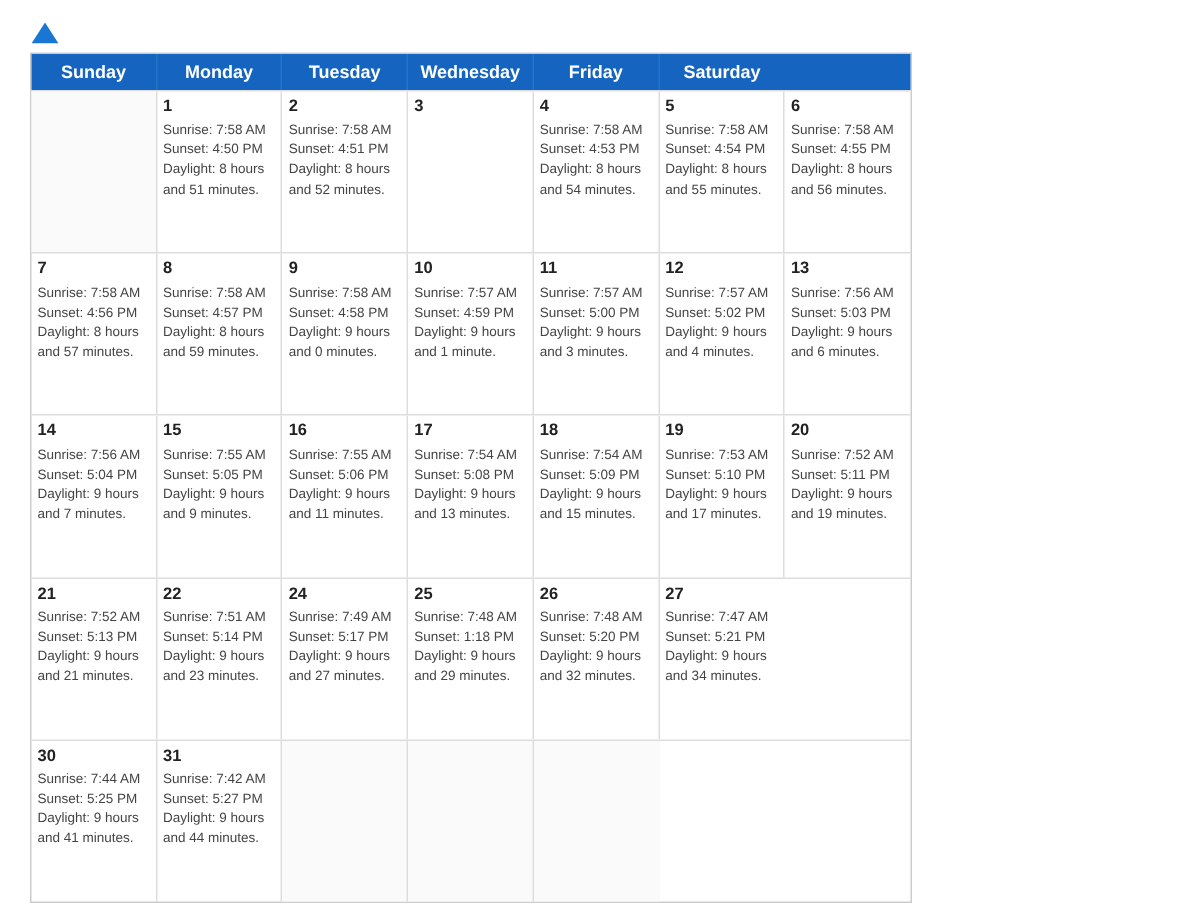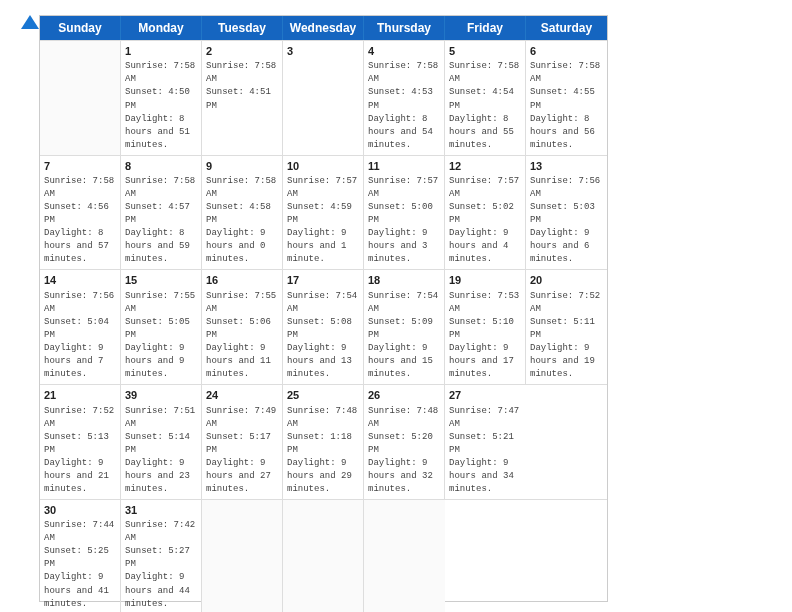--- a/index.html
+++ b/index.html
@@ -8,21 +8,21 @@
       background: #fff;
       width: 792px;
       height: 612px;
       overflow: hidden;
     }
     .page {
       width: 628px;
       height: 612px;
       padding: 15px 20px 10px 20px;
       display: flex;
-      flex-direction: row;
+      flex-direction: column;
     }
     .header {
       display: flex;
       justify-content: space-between;
       align-items: flex-start;
       margin-bottom: 8px;
     }
     .logo {
       display: flex;
       flex-direction: column;
@@ -106,21 +106,20 @@
       font-size: 11px;
       font-weight: bold;
       color: #222;
       display: block;
       margin-bottom: 1px;
     }
     .day-info {
       font-size: 9px;
       color: #444;
       line-height: 1.45;
-      font-family: Liberation Mono, monospace;
     }
   </style>
 </head>
 <body>
 
 <div class="page">
   <div class="header">
     <div class="logo">
       <div class="logo-text">
         <span class="logo-general"></span>
@@ -139,40 +138,40 @@
       <h2></h2>
     </div>
   </div>
 
   <div class="calendar">
     <div class="cal-header">
       <div class="cal-header-cell">Sunday</div>
       <div class="cal-header-cell">Monday</div>
       <div class="cal-header-cell">Tuesday</div>
       <div class="cal-header-cell">Wednesday</div>
-      <div class="cal-header-cell">Thursday</div>
       <div class="cal-header-cell">Friday</div>
       <div class="cal-header-cell">Saturday</div>
     </div>
     <div class="cal-body" id="cal-body">
     <div class="cal-week">
           <div class="cal-cell empty"></div>
           <div class="cal-cell">
             <span class="day-num">1</span>
             <div class="day-info">
               <div>Sunrise: 7:58 AM</div>
               <div>Sunset: 4:50 PM</div>
               <div>Daylight: 8 hours and 51 minutes.</div>
             </div>
           </div>
           <div class="cal-cell">
             <span class="day-num">2</span>
             <div class="day-info">
               <div>Sunrise: 7:58 AM</div>
               <div>Sunset: 4:51 PM</div>
+              <div>Daylight: 8 hours and 52 minutes.</div>
             </div>
           </div>
           <div class="cal-cell">
             <span class="day-num">3</span>
           </div>
           <div class="cal-cell">
             <span class="day-num">4</span>
             <div class="day-info">
               <div>Sunrise: 7:58 AM</div>
               <div>Sunset: 4:53 PM</div>
@@ -315,21 +314,21 @@
         <div class="cal-week">
           <div class="cal-cell">
             <span class="day-num">21</span>
             <div class="day-info">
               <div>Sunrise: 7:52 AM</div>
               <div>Sunset: 5:13 PM</div>
               <div>Daylight: 9 hours and 21 minutes.</div>
             </div>
           </div>
           <div class="cal-cell">
-            <span class="day-num">39</span>
+            <span class="day-num">22</span>
             <div class="day-info">
               <div>Sunrise: 7:51 AM</div>
               <div>Sunset: 5:14 PM</div>
               <div>Daylight: 9 hours and 23 minutes.</div>
             </div>
           </div>
           <div class="cal-cell">
             <span class="day-num">24</span>
             <div class="day-info">
               <div>Sunrise: 7:49 AM</div>

